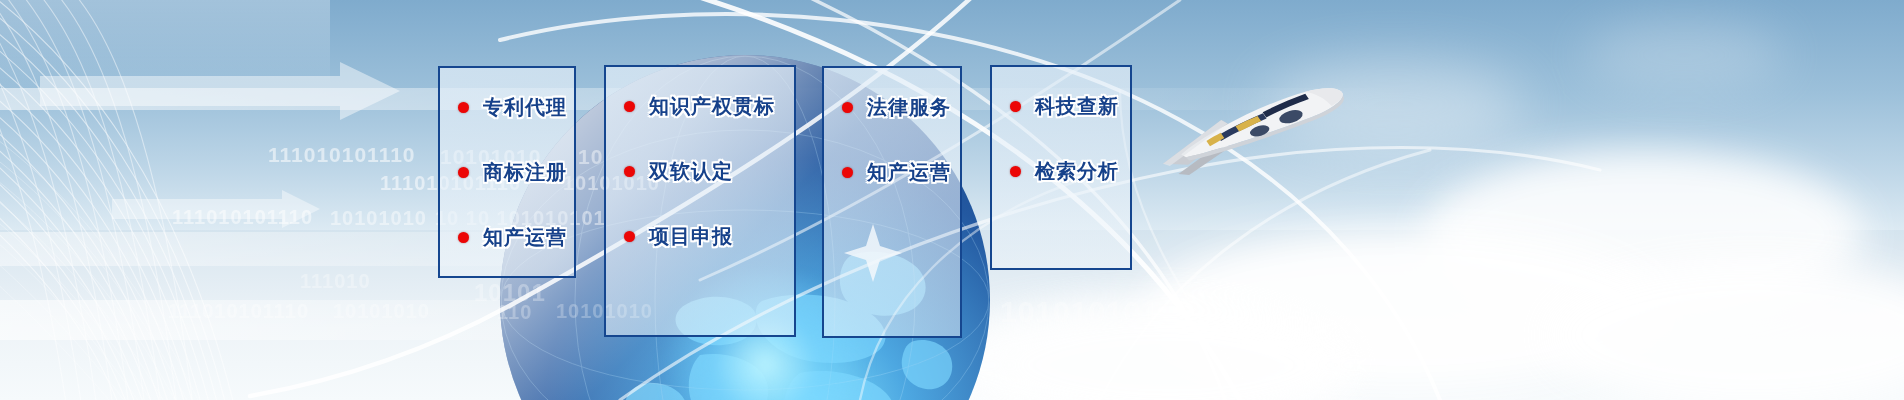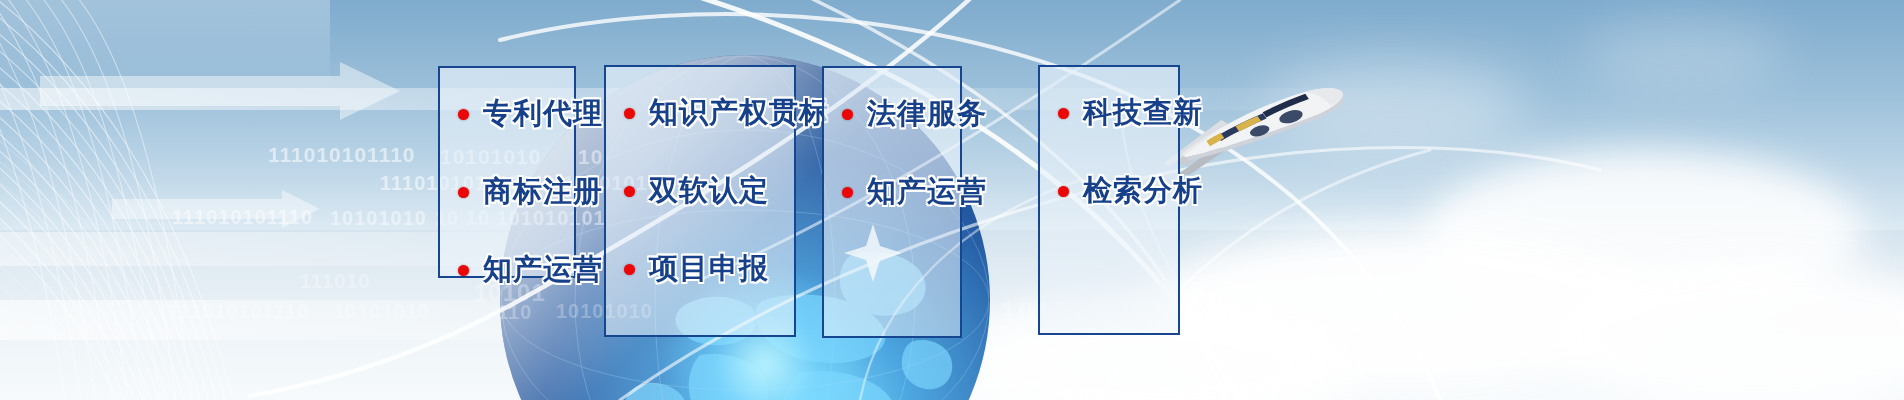--- a/index.html
+++ b/index.html
@@ -91,35 +91,35 @@
     white-space:nowrap;
   }
   .dot{
     width:11px;height:11px;border-radius:50%;
     background:#ec0606;
     margin-right:14px;flex:0 0 auto;
     box-shadow:0 0 2px rgba(120,0,0,.5);
   }
   .item-label{
     font-family:"DejaVu Sans","Liberation Sans",sans-serif;
-    font-size:29px;
+    font-size:20px;
     font-weight:700;
     color:#16418a;
     letter-spacing:1px;
     text-shadow:
       -1.6px -1.6px 0 #ffffff,  1.6px -1.6px 0 #ffffff,
       -1.6px  1.6px 0 #ffffff,  1.6px  1.6px 0 #ffffff,
       -1.6px 0 0 #ffffff, 1.6px 0 0 #ffffff,
       0 -1.6px 0 #ffffff, 0 1.6px 0 #ffffff;
   }
 
   #box1{left:438px;top:66px;width:138px;height:212px;}
   #box2{left:604px;top:65px;width:192px;height:272px;}
   #box3{left:822px;top:66px;width:140px;height:272px;}
-  #box4{left:990px;top:65px;width:142px;height:270px;margin-left:48px;}
+  #box4{left:990px;top:65px;width:142px;height:205px;}
 
   #box1 ul{padding:26px 0 0 18px;}
   #box1 li{margin-bottom:38px;}
   #box2 ul{padding:26px 0 0 18px;}
   #box2 li{margin-bottom:38px;}
   #box3 ul{padding:26px 0 0 18px;}
   #box3 li{margin-bottom:38px;}
   #box4 ul{padding:26px 0 0 18px;}
   #box4 li{margin-bottom:38px;}
 </style>

